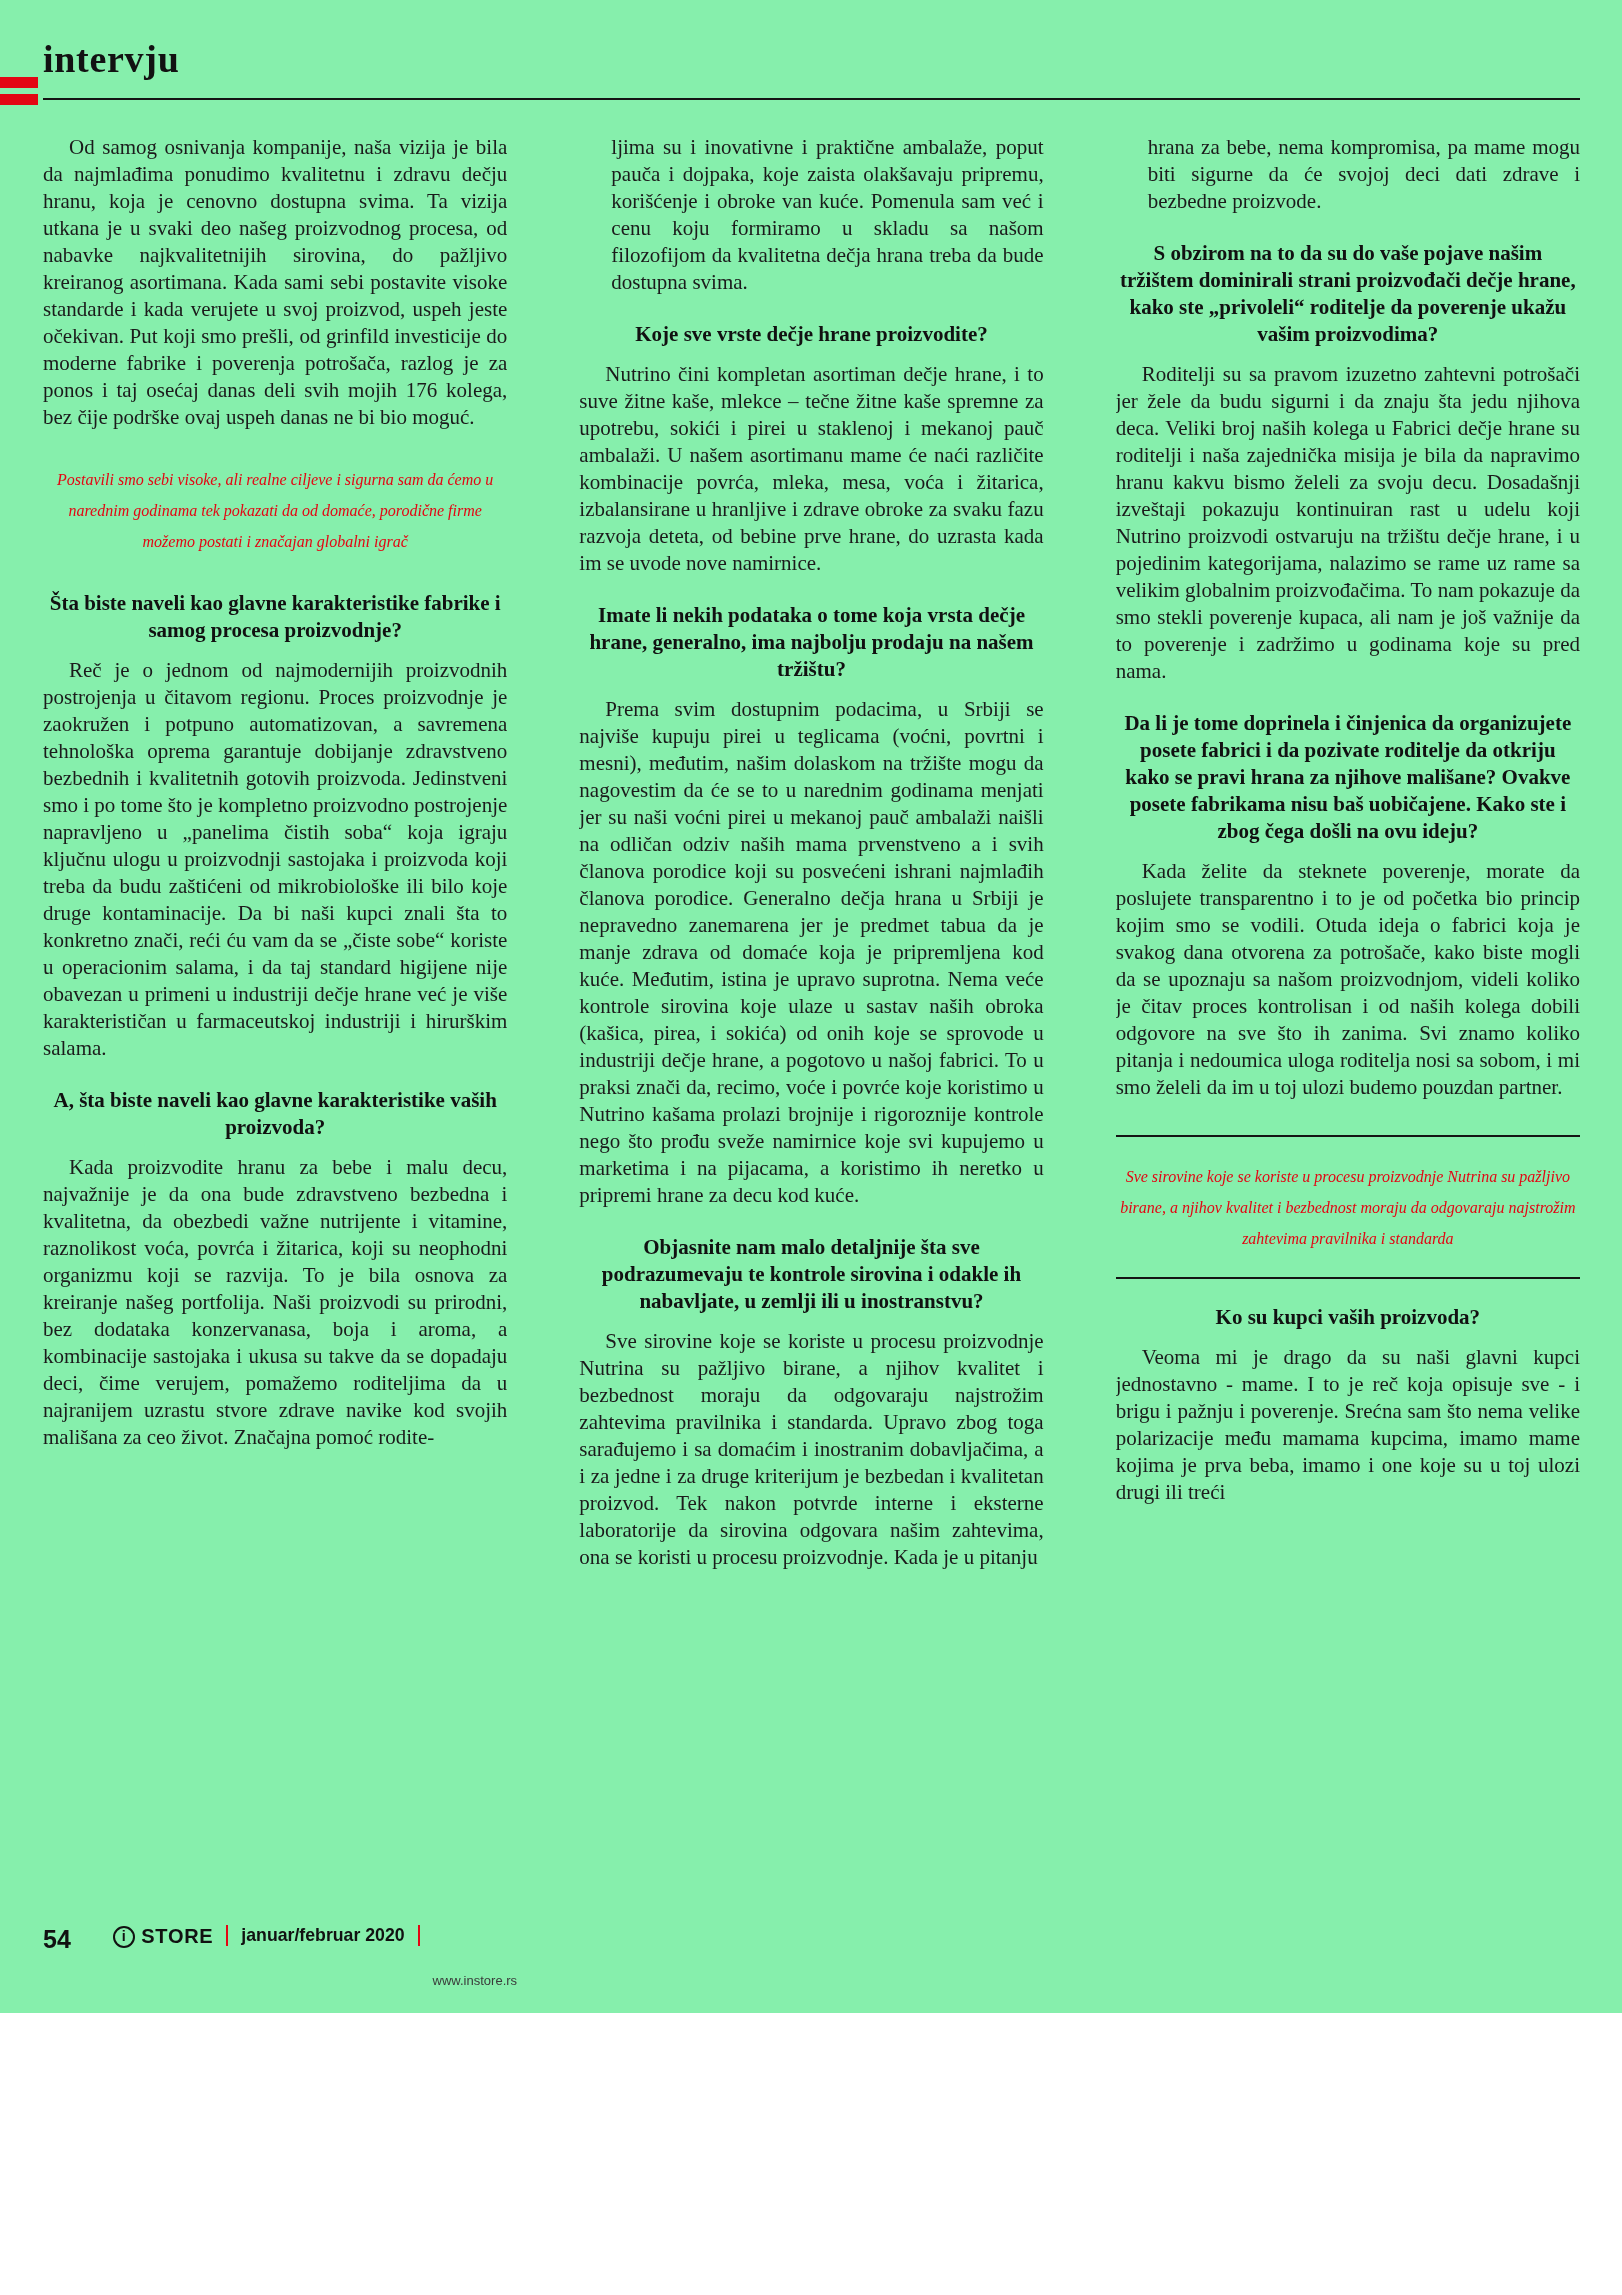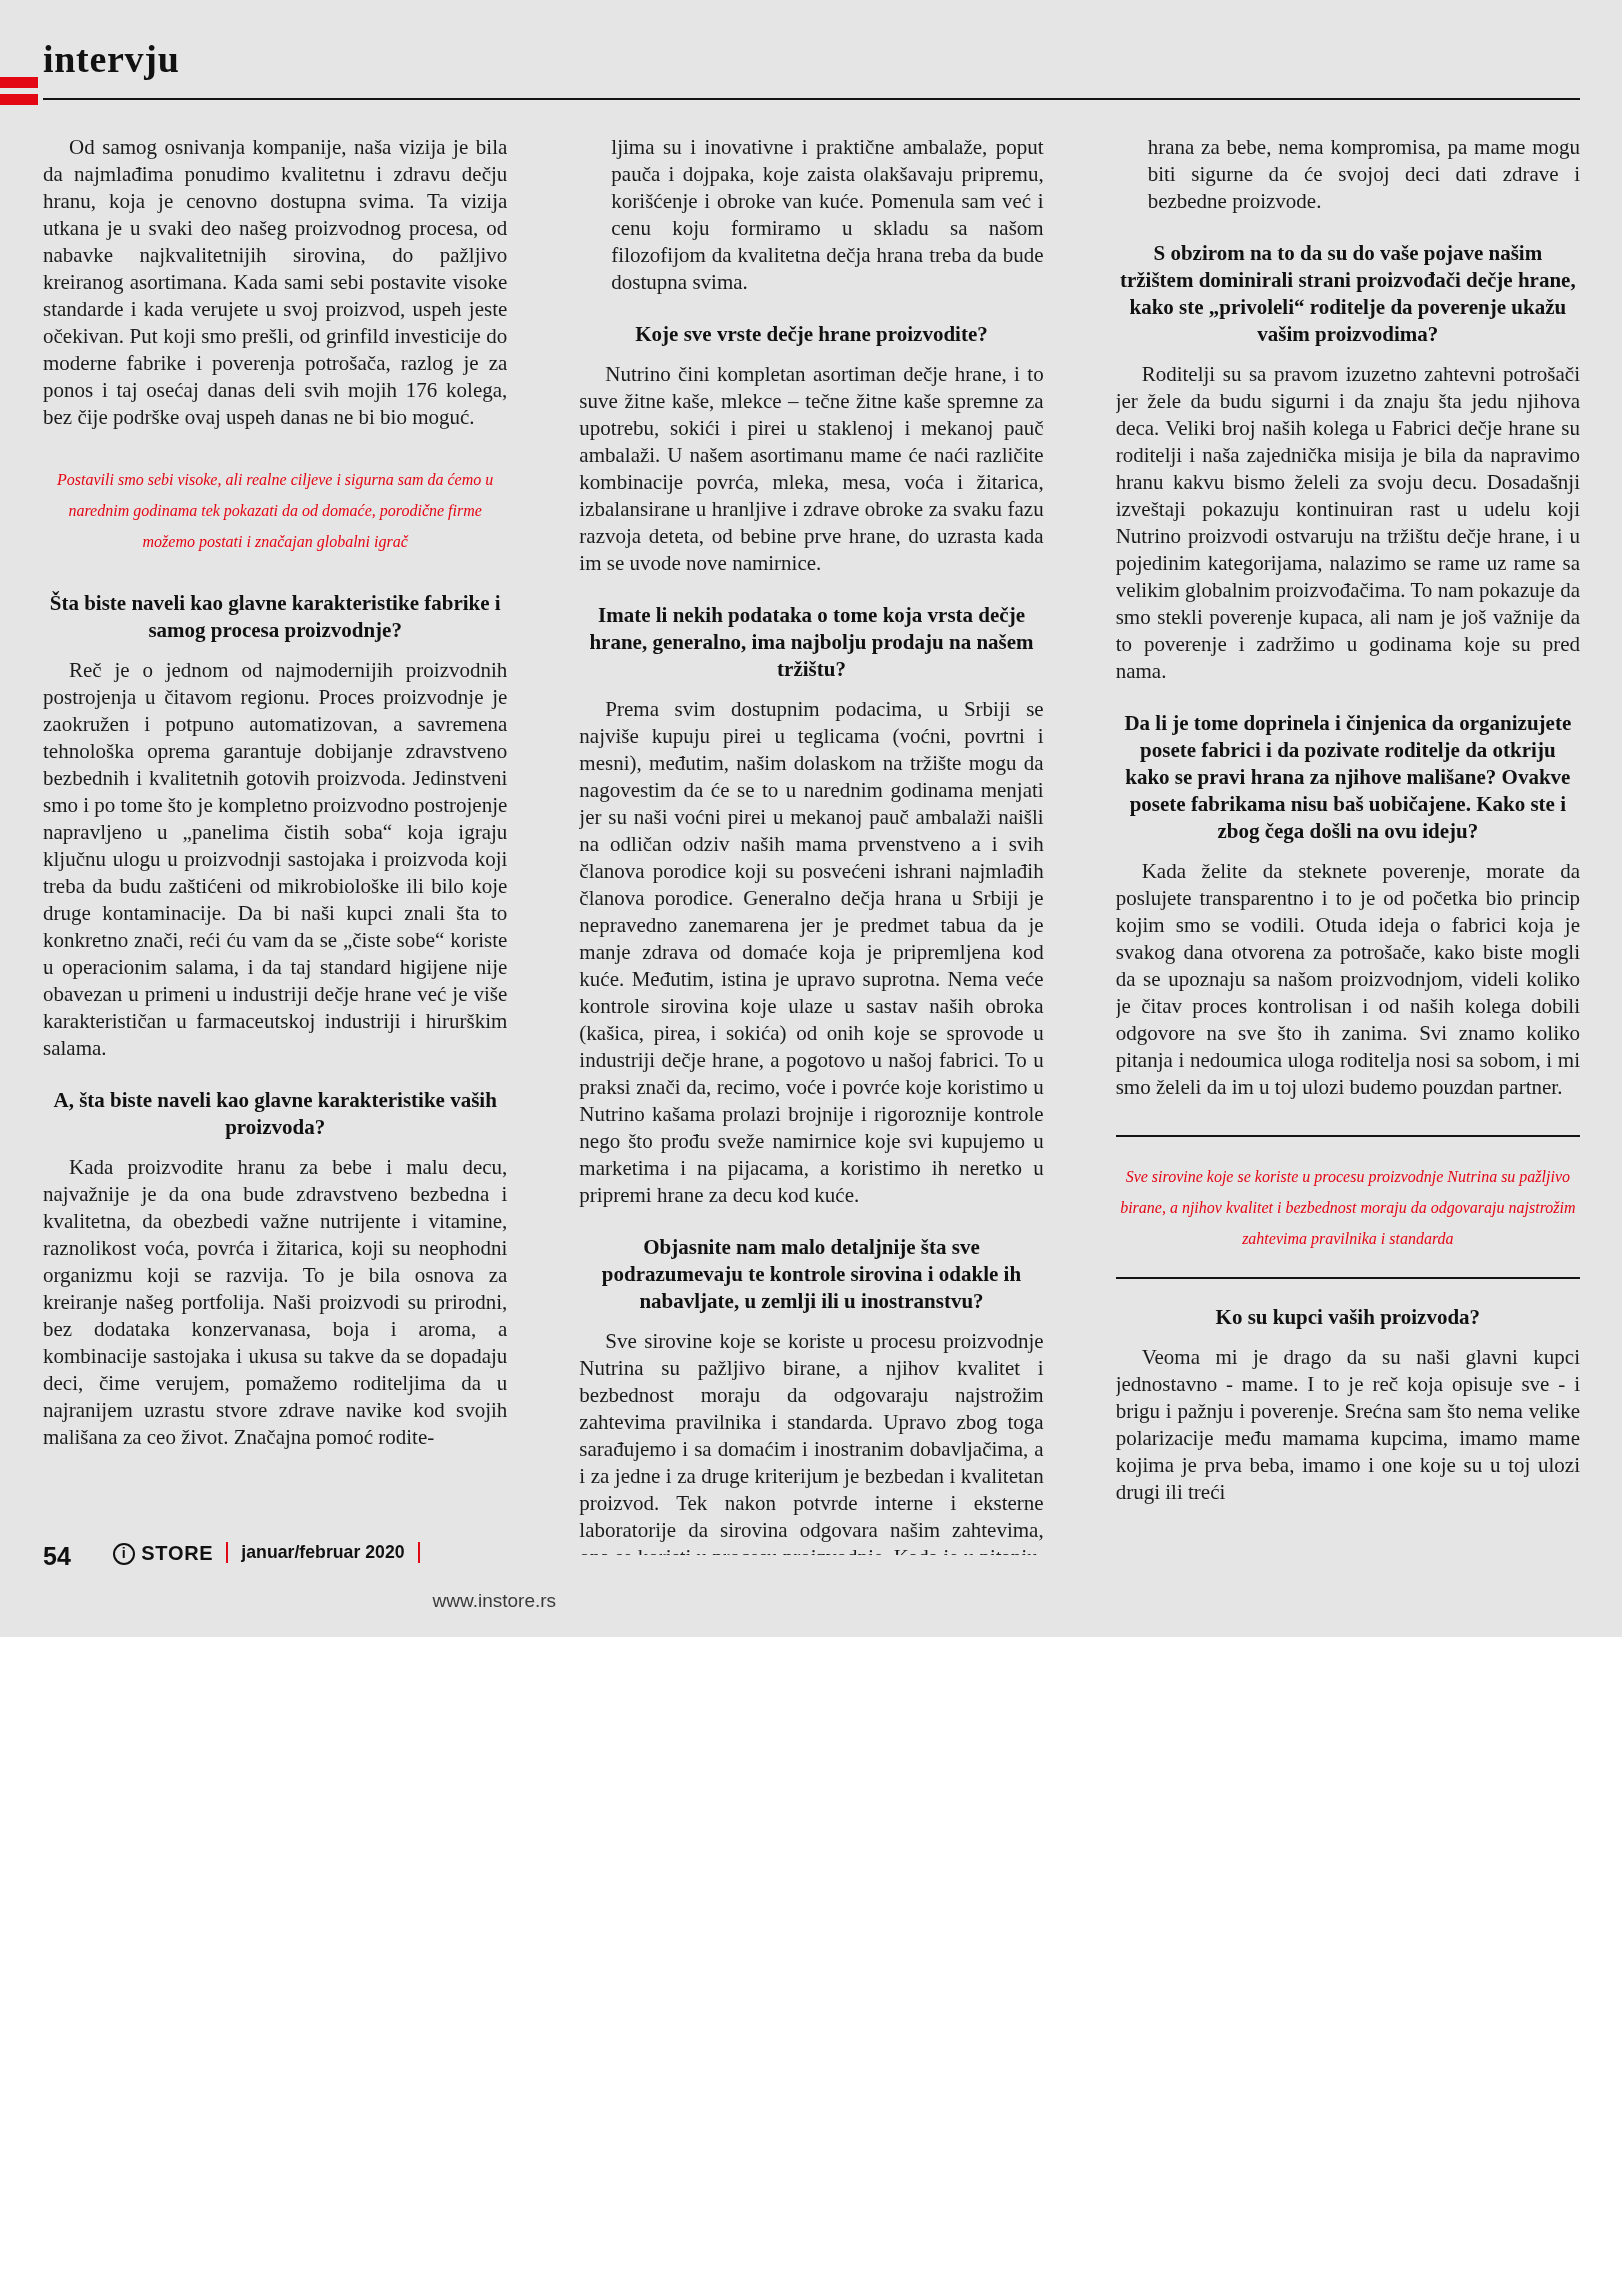--- a/index.html
+++ b/index.html
@@ -1,19 +1,19 @@
 <!DOCTYPE html>
 <html lang="sr" style="font-size:10.5px"><head>
 <meta charset="utf-8">
 <style>
   * { margin:0; padding:0; box-sizing:border-box; }
   body { background:#ffffff; font-family:"Liberation Serif", serif; }
   .page {
-    position:relative; width:1623px; height:1637px;
-    background:#e5e5e5; overflow:hidden;
+    position:relative; width:1623px; height:2013px;
+    background:#86efac; overflow:hidden;
   }
 
   
   .section-label {
     position:absolute; left:43px; top:37px;
     font-size:38px; font-weight:bold; color:#121212; letter-spacing:0.7px;
   }
   .header-rule {
     position:absolute; left:43px; right:43px; top:98px;
     height:2px; background:#141414;
@@ -59,21 +59,21 @@
   .page-number { font-size:25px; font-weight:bold; color:#111; margin-right:29px; }
   .logo { display:flex; align-items:center; gap:6.5px; }
   .logo-icon {
     width:22px; height:22px; border:2px solid #111; border-radius:50%;
     display:flex; align-items:center; justify-content:center;
     font-weight:bold; font-size:14.4px; color:#111; line-height:1;
   }
   .logo-text { font-size:20px; font-weight:bold; letter-spacing:0.7px; color:#111; }
   .divider { width:2px; height:21px; background:#e30613; }
   .issue { font-size:17.7px; font-weight:bold; color:#111; }
-  .website { font-size:19px; color:#3a3a3a;margin-top:48px; }
+  .website { font-size:13px; color:#3a3a3a;margin-top:48px; }
 </style>
 </head>
 <body>
 
 <div class="page">
 
   <div class="edge-bar bar-top"></div>
   <div class="edge-bar bar-bottom"></div>
   <div class="section-label">intervju</div>
   <div class="header-rule"></div>

